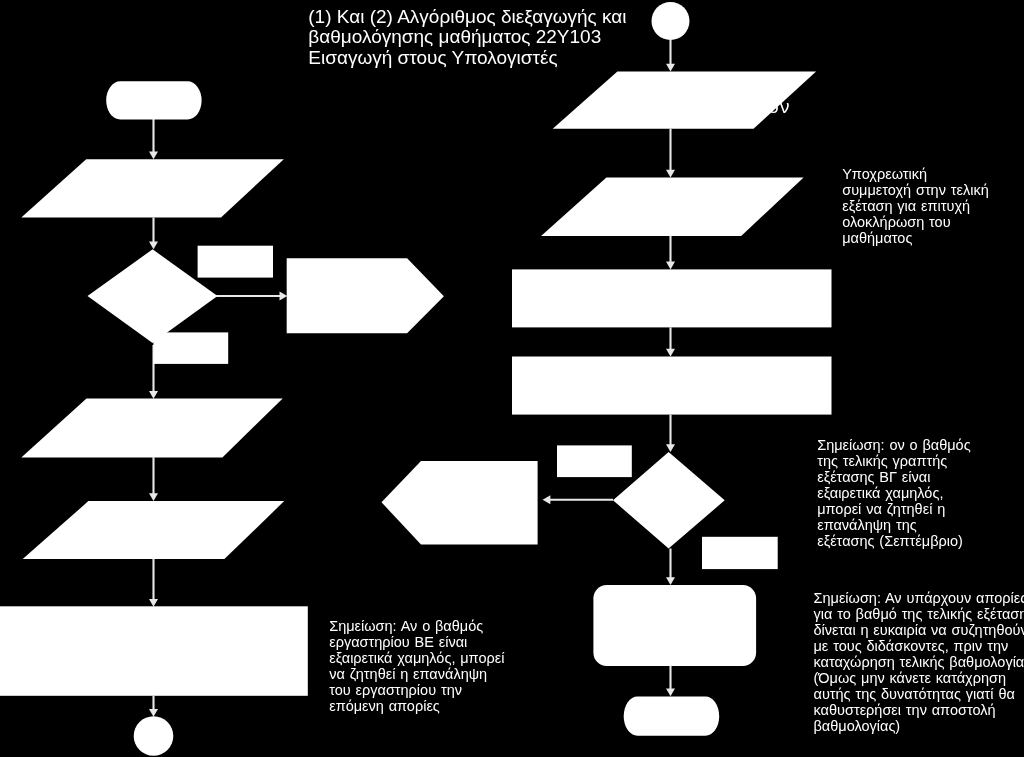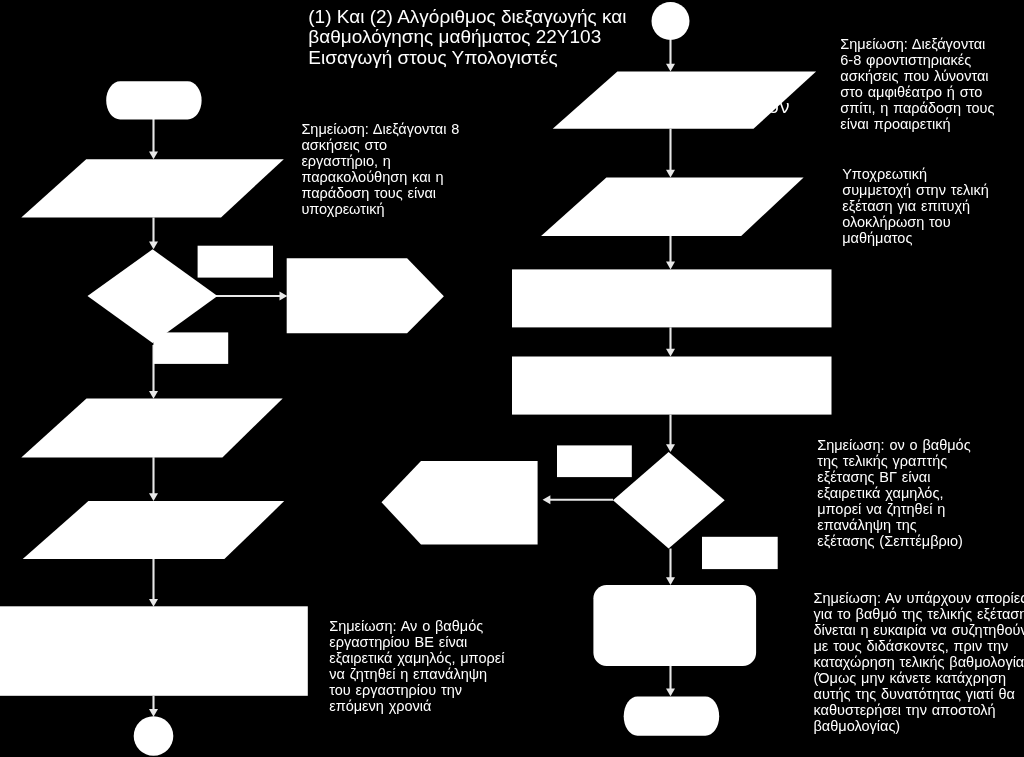--- a/index.html
+++ b/index.html
@@ -110,54 +110,42 @@
       <path d="M421 460.9 L537.6 460.9 L537.6 544.4 L421 544.4 L381.5 502.3 Z"></path>
       <rect x="593.4" y="585.1" width="162.7" height="80.8" rx="13.2"></rect>
       <rect x="623.7" y="696.6" width="95.5" height="39.2" rx="13.8" ry="19.6"></rect>
     </g>
   </svg>
 
   <div class="title" style="left:308.3px; top:7px;">(1) Και (2) Αλγόριθμος διεξαγωγής και
 βαθμολόγησης μαθήματος 22Υ103
 Εισαγωγή στους Υπολογιστές</div>
 
-  <div class="note" style="left:301.4px; top:121px;">Σημείωση: Διεξάγονται 8
-ασκήσεις στο
-εργαστήριο, η
-παρακολούθηση και η
-παράδοση τους είναι
-υποχρεωτική</div>
 
-  <div class="note" style="left:840.3px; top:36px;">Σημείωση: Διεξάγονται
-6-8 φροντιστηριακές
-ασκήσεις που λύνονται
-στο αμφιθέατρο ή στο
-σπίτι, η παράδοση τους
-είναι προαιρετική</div>
 
   <div class="note" style="left:842.2px; top:165.5px;">Υποχρεωτική
 συμμετοχή στην τελική
 εξέταση για επιτυχή
 ολοκλήρωση του
 μαθήματος</div>
 
   <div class="note" style="left:817.2px; top:437px;">Σημείωση: ον ο βαθμός
 της τελικής γραπτής
 εξέτασης ΒΓ είναι
 εξαιρετικά χαμηλός,
 μπορεί να ζητηθεί η
 επανάληψη της
 εξέτασης (Σεπτέμβριο)</div>
 
   <div class="note" style="left:329.2px; top:618px;">Σημείωση: Αν ο βαθμός
 εργαστηρίου ΒΕ είναι
 εξαιρετικά χαμηλός, μπορεί
 να ζητηθεί η επανάληψη
 του εργαστηρίου την
-επόμενη χρονιά</div>
+επόμενη απορίες</div>
 
   <div class="note" style="left:792.5px; top:590px;margin-left:21px;">Σημείωση: Αν υπάρχουν απορίες
 για το βαθμό της τελικής εξέτασης
 δίνεται η ευκαιρία να συζητηθούν
 με τους διδάσκοντες, πριν την
 καταχώρηση τελικής βαθμολογίας
 (Όμως μην κάνετε κατάχρηση
 αυτής της δυνατότητας γιατί θα
 καθυστερήσει την αποστολή
 βαθμολογίας)</div>

